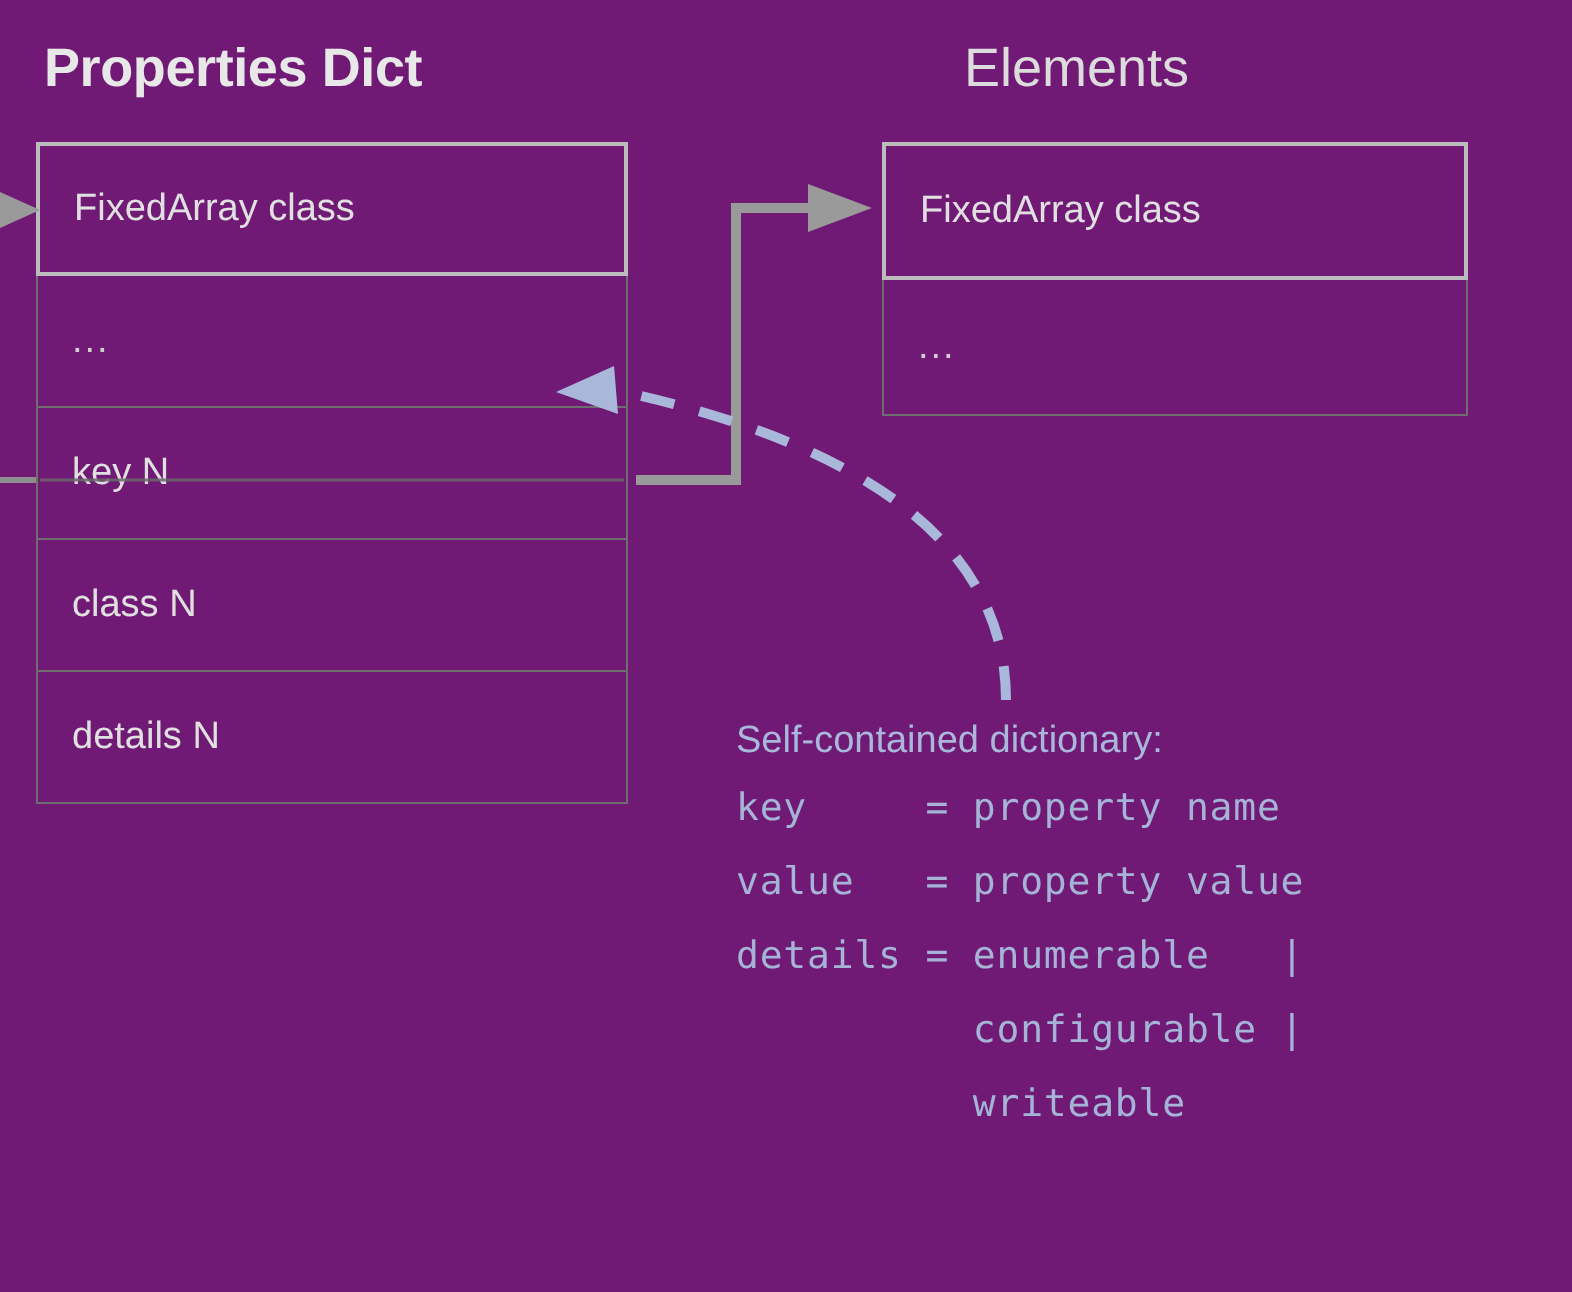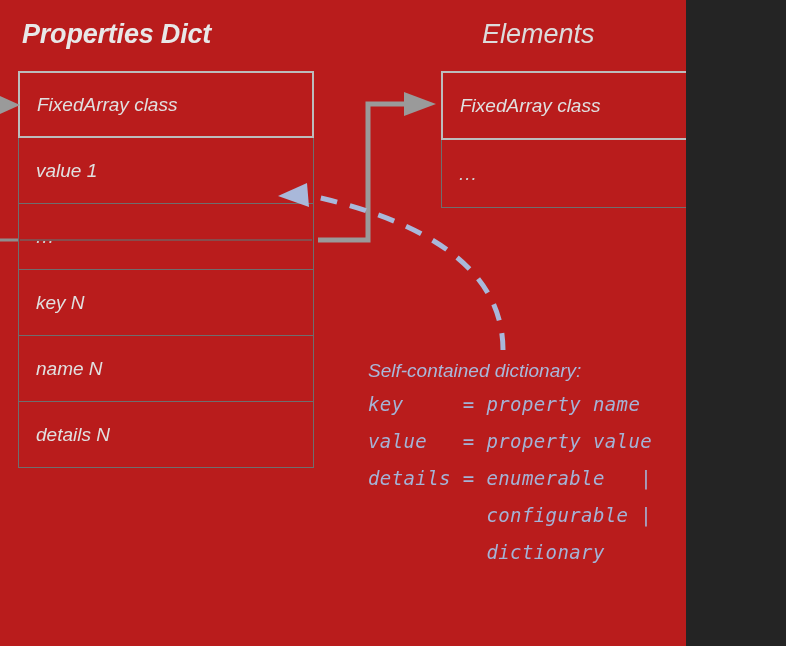--- a/index.html
+++ b/index.html
@@ -2,26 +2,25 @@
 <html><head>
 <meta charset="utf-8">
 <style>
   html, body {
     margin: 0;
     padding: 0;
     background: #242424;
   }
   #stage {
     position: relative;
-    width: 686px;
+    width: 786px;
     height: 646px;
-    background: #b91c1c;
+    background: #701a75;
     overflow: hidden;
     font-family: "Liberation Sans", sans-serif;
-    font-style: italic;
     -webkit-font-smoothing: antialiased;
   }
 
   
   .heading {
     position: absolute;
     color: #e8e8e8;
     font-size: 27px;
     line-height: 32px;
     white-space: nowrap;
@@ -134,31 +133,28 @@
 <div id="stage">
 
   <div class="heading" id="title-properties">Properties Dict</div>
 
   <div class="heading" id="title-elements">Elements</div>
 
   <div class="table" id="props-table">
     <div class="cell head">
       <span class="label">FixedArray class</span>
     </div>
-    <div class="cell">
-      <span class="label">value 1</span>
-    </div>
     <div class="cell ellipsis">
       <span class="label">...</span>
     </div>
     <div class="cell">
       <span class="label">key N</span>
     </div>
     <div class="cell">
-      <span class="label">name N</span>
+      <span class="label">class N</span>
     </div>
     <div class="cell">
       <span class="label">details N</span>
     </div>
   </div>
 
   <div class="table" id="elements-table">
     <div class="cell head">
       <span class="label">FixedArray class</span>
     </div>
@@ -189,16 +185,16 @@
       <polygon points="307,183 278,196 309,207" fill="#a9b8da"></polygon>
     </g>
   </svg>
 
   <div id="note">
     <div class="note-title">Self-contained dictionary:</div>
     <div class="mono">key     = property name</div>
     <div class="mono">value   = property value</div>
     <div class="mono">details = enumerable   |</div>
     <div class="mono">          configurable |</div>
-    <div class="mono">          dictionary</div>
+    <div class="mono">          writeable</div>
   </div>
 
 </div>
 
 </body></html>

